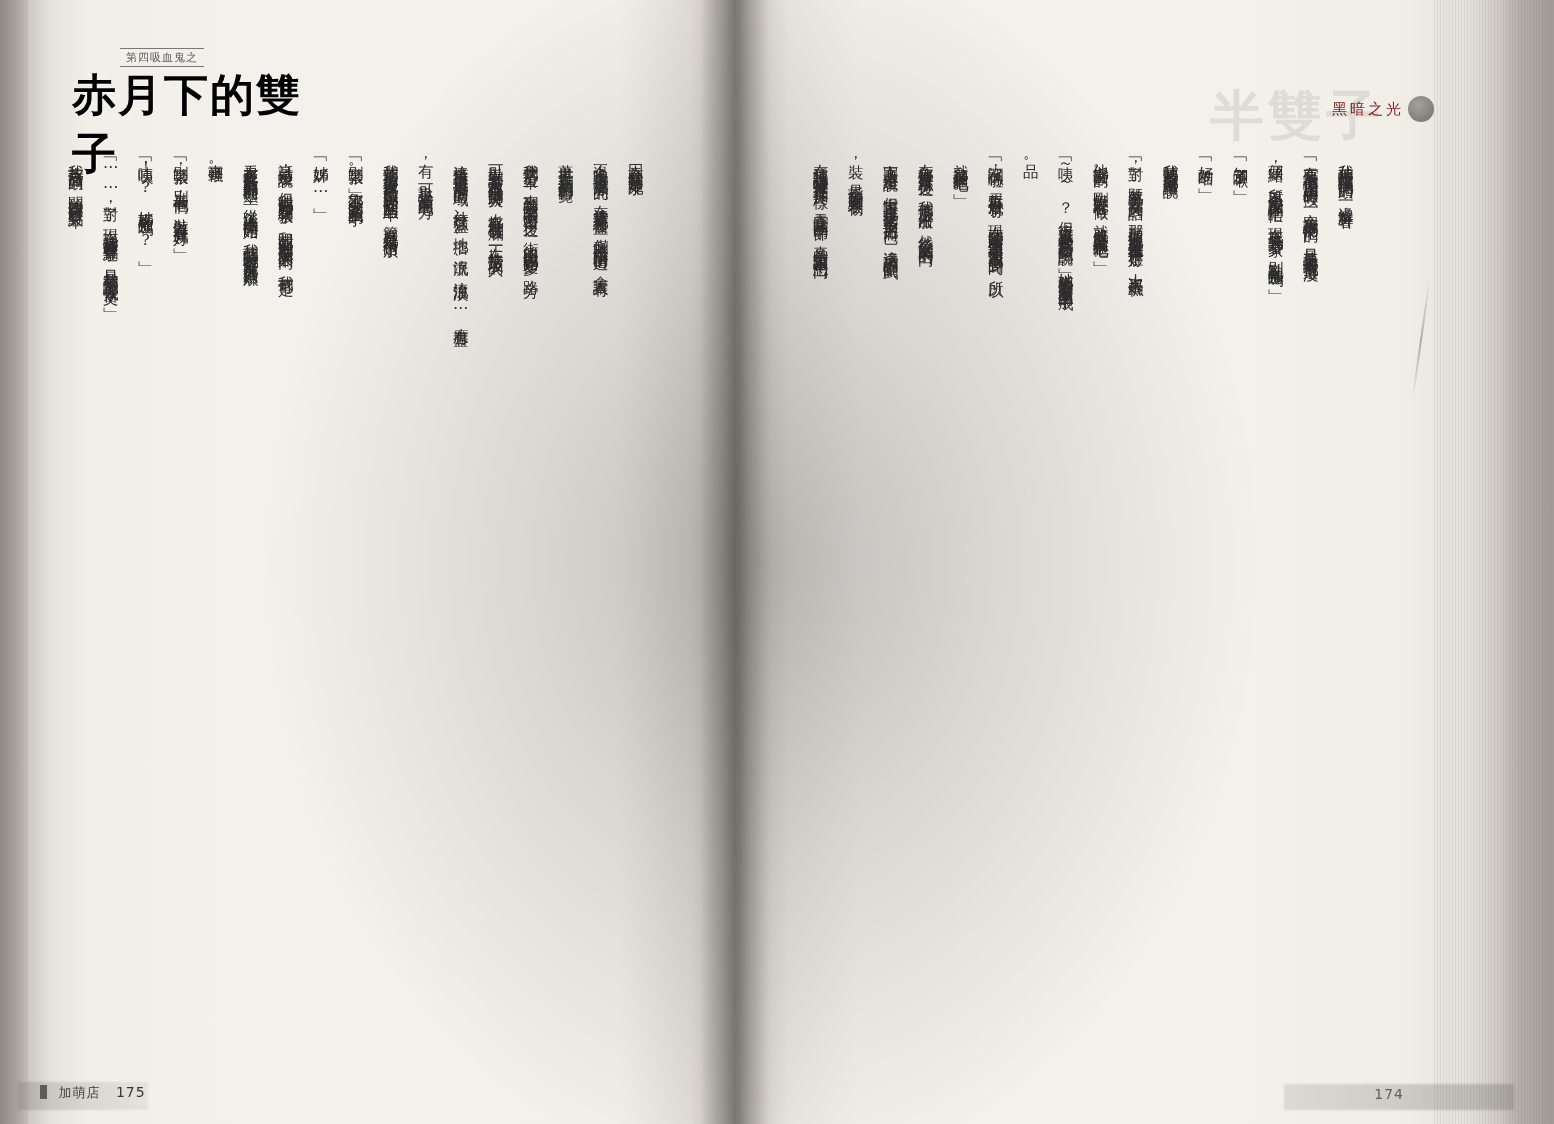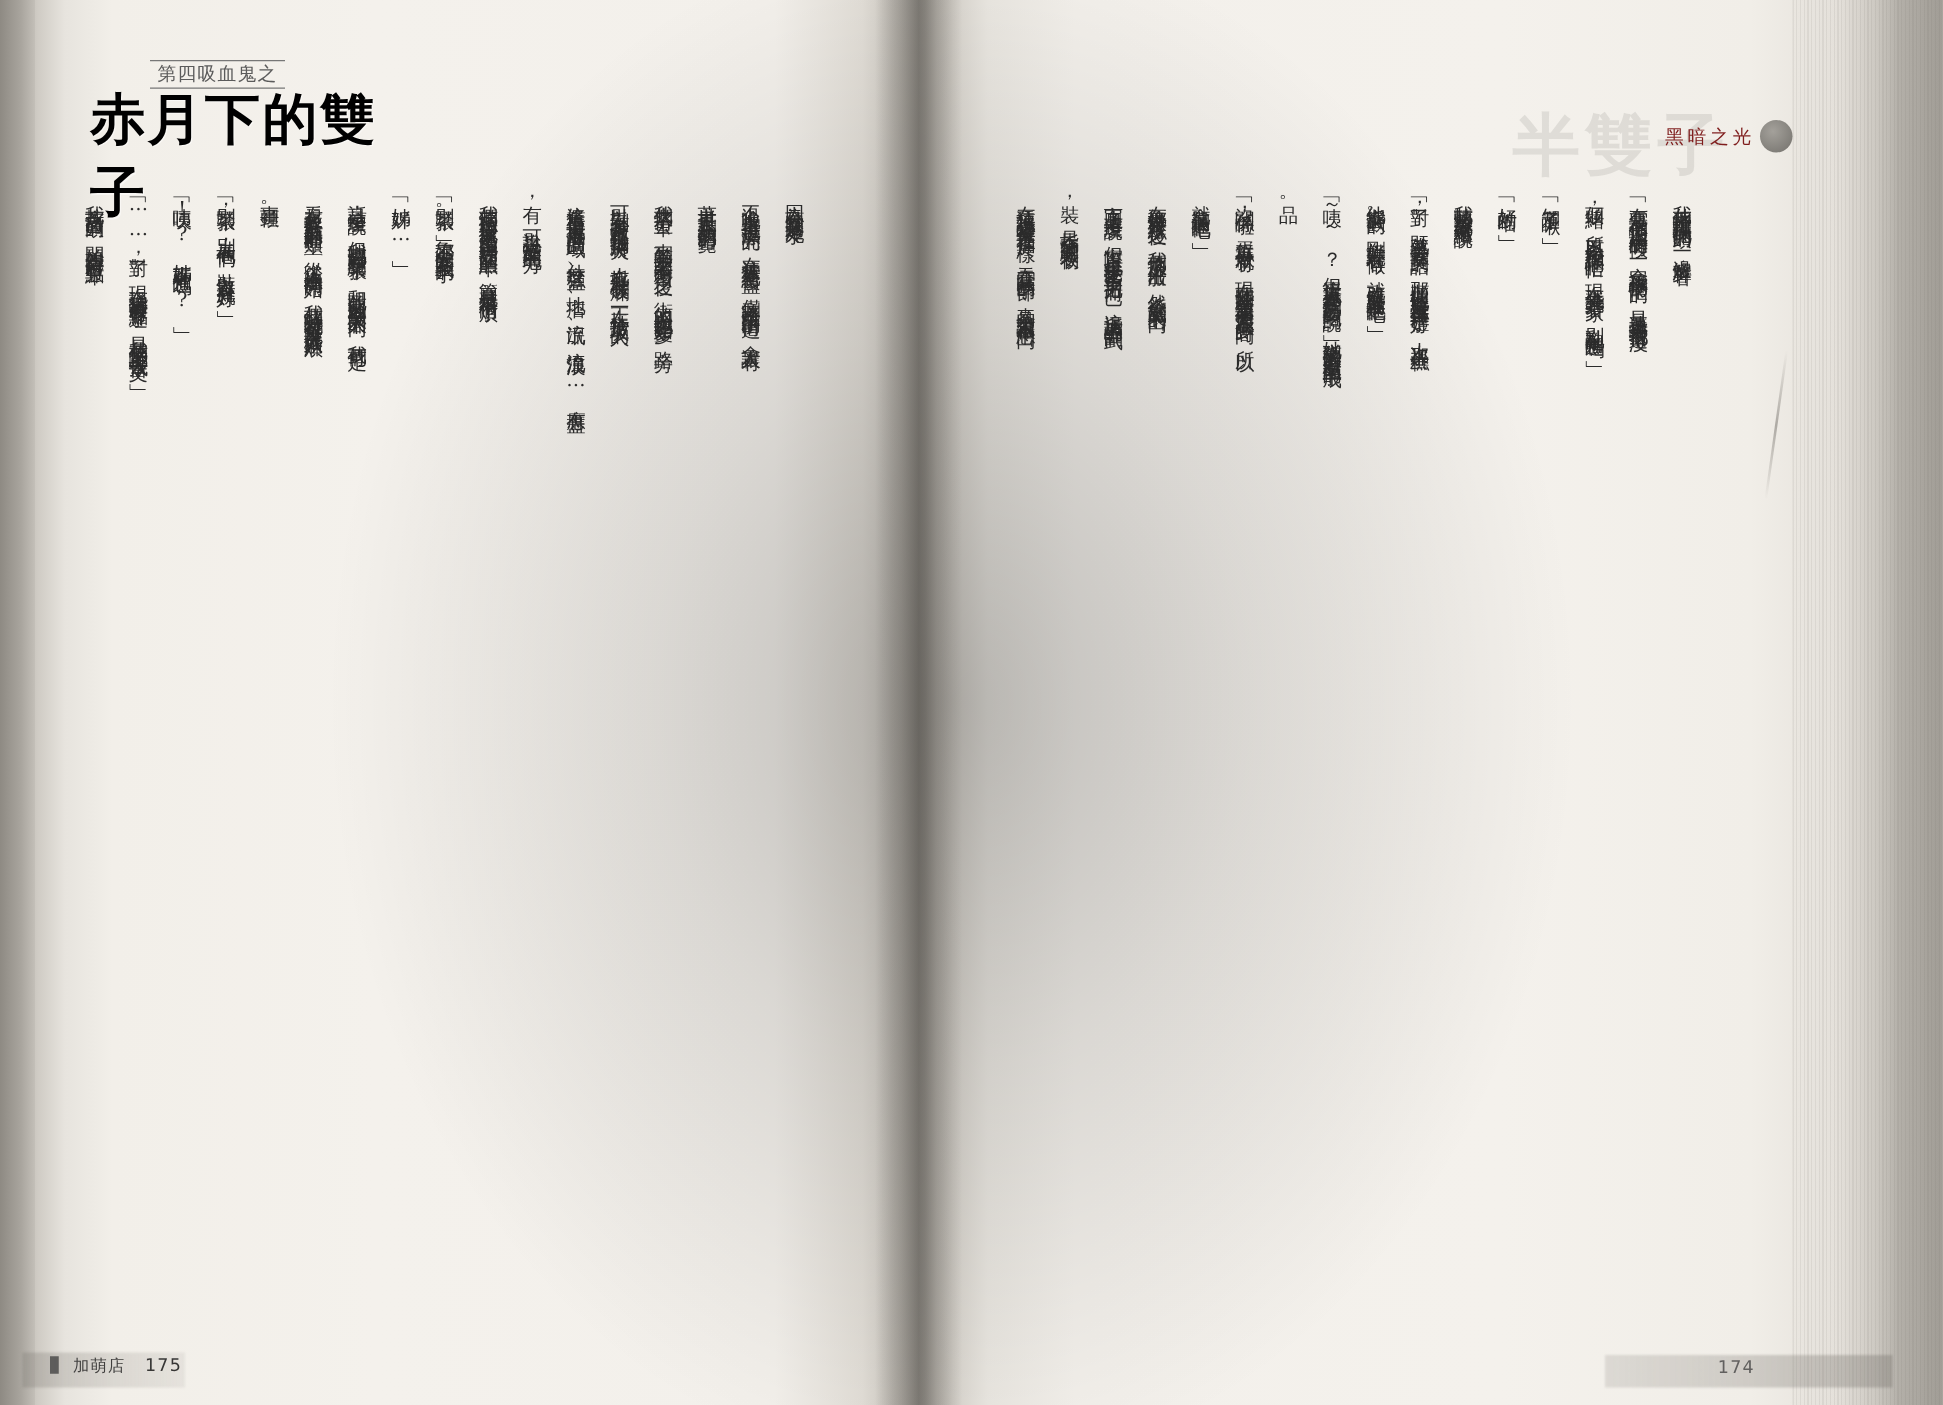--- a/index.html
+++ b/index.html
@@ -40,21 +40,21 @@
     letter-spacing:2.1px;
     color:#2b2b2b;
     white-space:pre;
     top:152px;
     height:885px;
   }
   .logo{
     position:absolute;left:72px;top:40px;width:270px;height:110px;
   }
   .logo .sub{
-    font-size:15px;color:#5b5b5b;letter-spacing:1px;
+    font-size:11px;color:#5b5b5b;letter-spacing:1px;
     position:absolute;left:48px;top:8px;
     font-family:"DejaVu Sans","Liberation Sans",sans-serif;
     border-top:1px solid #777;border-bottom:1px solid #777;padding:1px 6px;
   }
   .logo .main{
     position:absolute;left:0;top:26px;
     font-size:44px;font-weight:bold;color:#000000;
     font-family:"DejaVu Serif","Liberation Serif",serif;
     letter-spacing:2px;
     text-shadow:1px 1px 0 rgba(255,255,255,.5);

